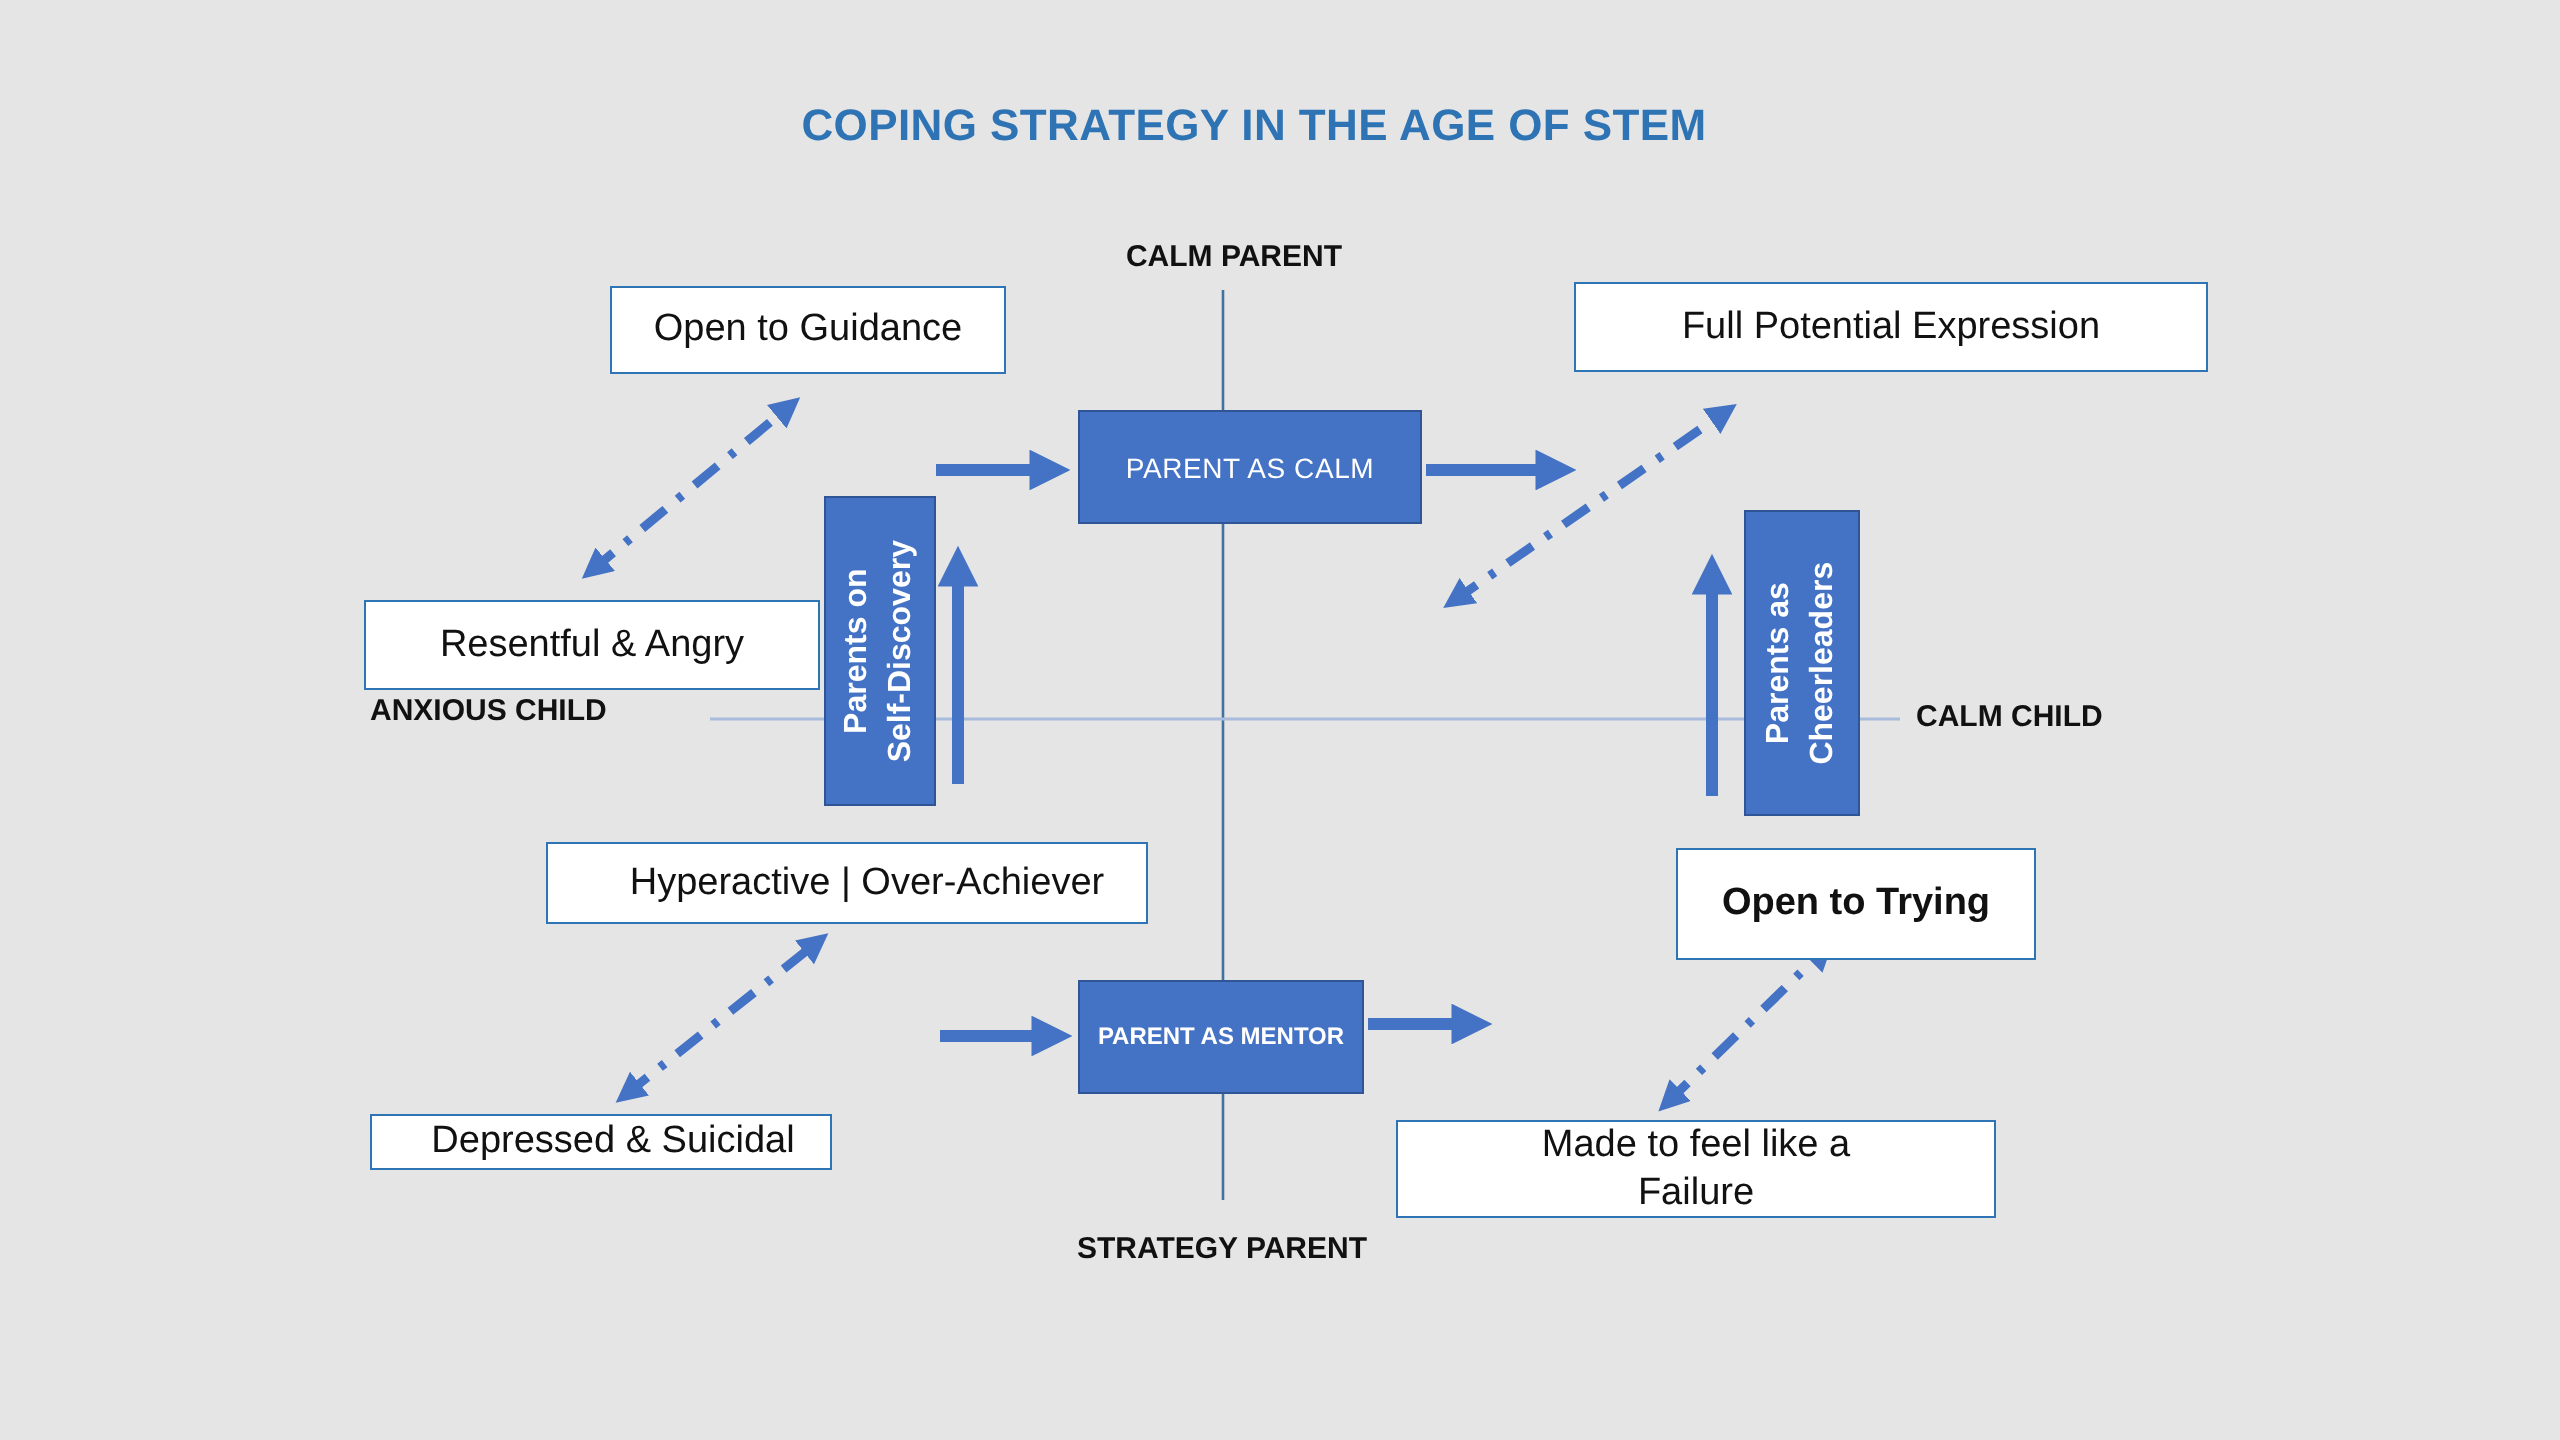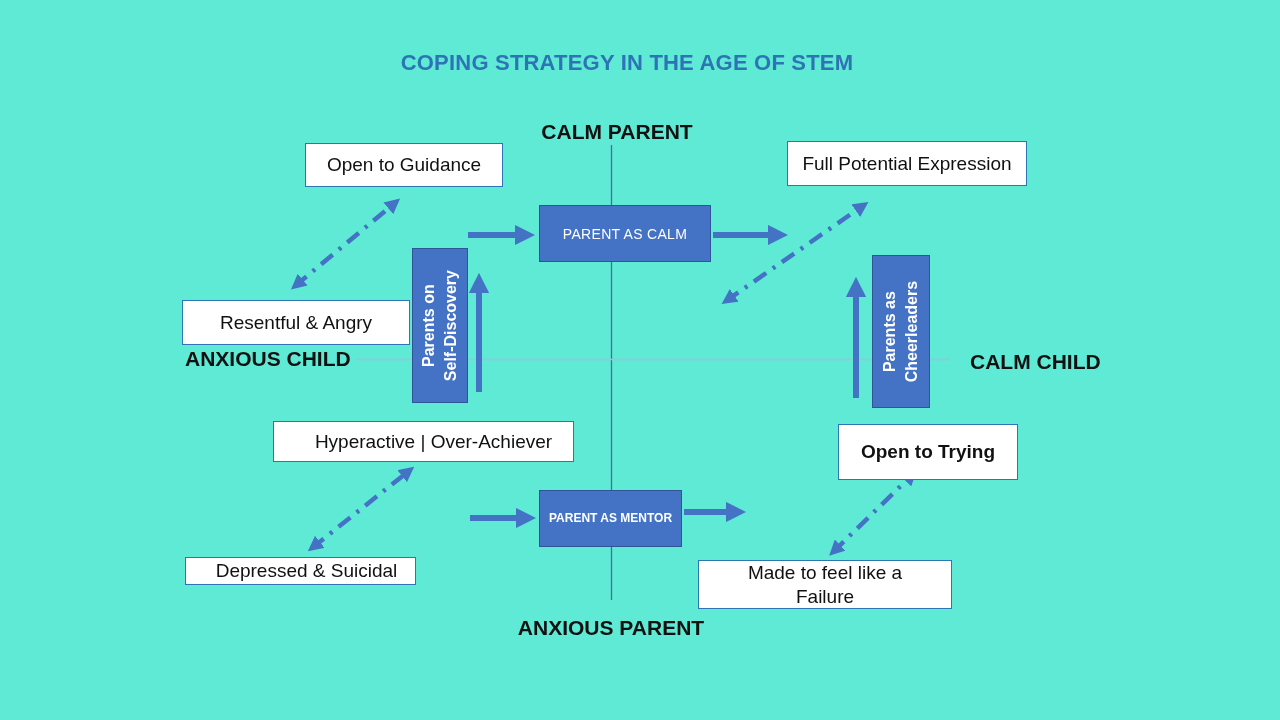--- a/index.html
+++ b/index.html
@@ -1,37 +1,37 @@
 <!DOCTYPE html>
 <html><head>
 <meta charset="utf-8">
 <style>
   html,body{margin:0;padding:0;background:#fff;}
   #canvas{
     position:relative;
     width:1280px;height:720px;
-    background:#5eead4;
+    background:#e5e5e5;
     font-family:"Liberation Sans", sans-serif;
     overflow:hidden;
   }
   .abs{position:absolute;}
   #title{
     left:0; top:50px; width:1254px;
     text-align:center;
     font-size:22px; font-weight:bold;
     color:#2E74B5; letter-spacing:0.2px;
   }
   .axis-label{
-    font-size:21px; font-weight:bold; color:#111;
+    font-size:15px; font-weight:bold; color:#111;
     white-space:nowrap;
   }
   #axis-top{left:467px; top:120px; width:300px; text-align:center;}
   #axis-bottom{left:461px; top:616px; width:300px; text-align:center;}
   #axis-left{left:185px; top:347px;}
-  #axis-right{left:958px; top:350px;margin-left:12px;}
+  #axis-right{left:958px; top:350px;}
   .obox{
     background:#ffffff;
     border:1.5px solid #2E75B6;
     display:flex; align-items:center; justify-content:center;
     font-size:19px; color:#111; text-align:center;
     line-height:1.22;
     box-sizing:border-box;
   }
   .fbox{
     background:#4472C4;
@@ -49,27 +49,27 @@
     box-sizing:border-box;
   }
   #box-selfdiscovery{left:412px; top:248px; width:56px; height:155px;}
   #box-cheerleaders{left:872px; top:255px; width:58px; height:153px;}
   .vtext{
     transform:rotate(-90deg);
     color:#fff; font-weight:bold; font-size:16px;
     line-height:1.35; text-align:center; white-space:nowrap;
   }
   #b-guidance{left:305px; top:143px; width:198px; height:44px;}
-  #b-fullpotential{left:787px; top:141px; width:240px; height:45px;}
+  #b-fullpotential{left:787px; top:141px; width:317px; height:45px;}
   #b-resentful{left:182px; top:300px; width:228px; height:45px;}
   #b-smallniche{left:622px; top:317px; width:216px; height:33px;}
   #b-hyperactive{left:273px; top:421px; width:301px; height:41px;padding-left:20px;}
   #b-opentrying{left:838px; top:424px; width:180px; height:56px;font-weight:bold;}
   #b-depressed{left:185px; top:557px; width:231px; height:28px;padding-left:12px;}
-  #b-failure{left:698px; top:560px; width:254px; height:49px;}
+  #b-failure{left:698px; top:560px; width:300px; height:49px;}
   #b-failure .wrap{max-width:205px;}
   #copyright{
     left:1030px; top:663px; width:180px;
     font-size:19px; color:#000; text-align:right;
   }
   svg{position:absolute; left:0; top:0;}
 </style>
 </head>
 <body>
 
@@ -94,21 +94,21 @@
 
     <line x1="295" y1="286" x2="396" y2="202" stroke="#4472C4" stroke-width="4.5" stroke-dasharray="15 8 3 8" marker-start="url(#ah)" marker-end="url(#ah)"></line>
     <line x1="726" y1="301" x2="864" y2="205" stroke="#4472C4" stroke-width="4.5" stroke-dasharray="15 8 3 8" marker-start="url(#ah)" marker-end="url(#ah)"></line>
     <line x1="312" y1="548" x2="410" y2="470" stroke="#4472C4" stroke-width="4.5" stroke-dasharray="15 8 3 8" marker-start="url(#ah)" marker-end="url(#ah)"></line>
     <line x1="833" y1="552" x2="913" y2="474" stroke="#4472C4" stroke-width="4.5" stroke-dasharray="15 8 3 8" marker-start="url(#ah)" marker-end="url(#ah)"></line>
   </svg>
 
   <div id="title" class="abs">COPING STRATEGY IN THE AGE OF STEM</div>
 
   <div id="axis-top" class="abs axis-label">CALM PARENT</div>
-  <div id="axis-bottom" class="abs axis-label">ANXIOUS PARENT</div>
+  <div id="axis-bottom" class="abs axis-label">STRATEGY PARENT</div>
   <div id="axis-left" class="abs axis-label">ANXIOUS CHILD</div>
   <div id="axis-right" class="abs axis-label">CALM CHILD</div>
 
   <div id="box-coach" class="abs fbox">PARENT AS CALM</div>
   <div id="box-mentor" class="abs fbox">PARENT AS MENTOR</div>
 
   <div id="box-selfdiscovery" class="abs vbox">
     <div class="vtext">
       <div>Parents on</div>
       <div>Self-Discovery</div>

